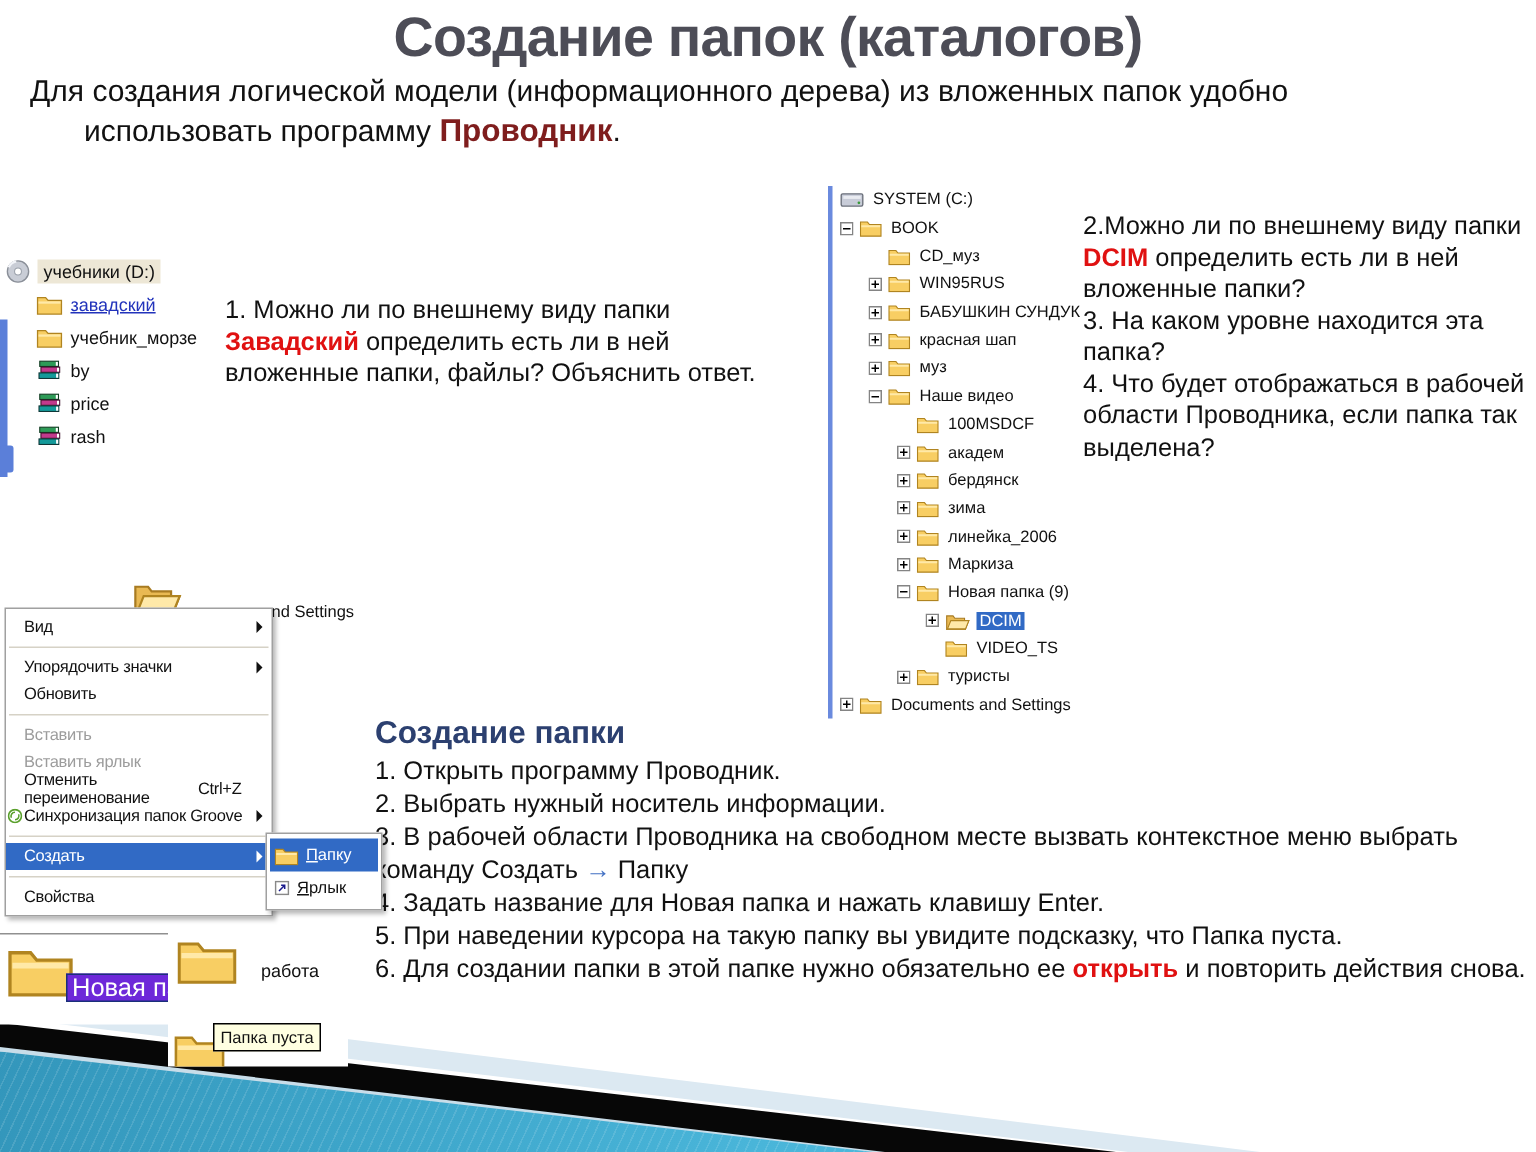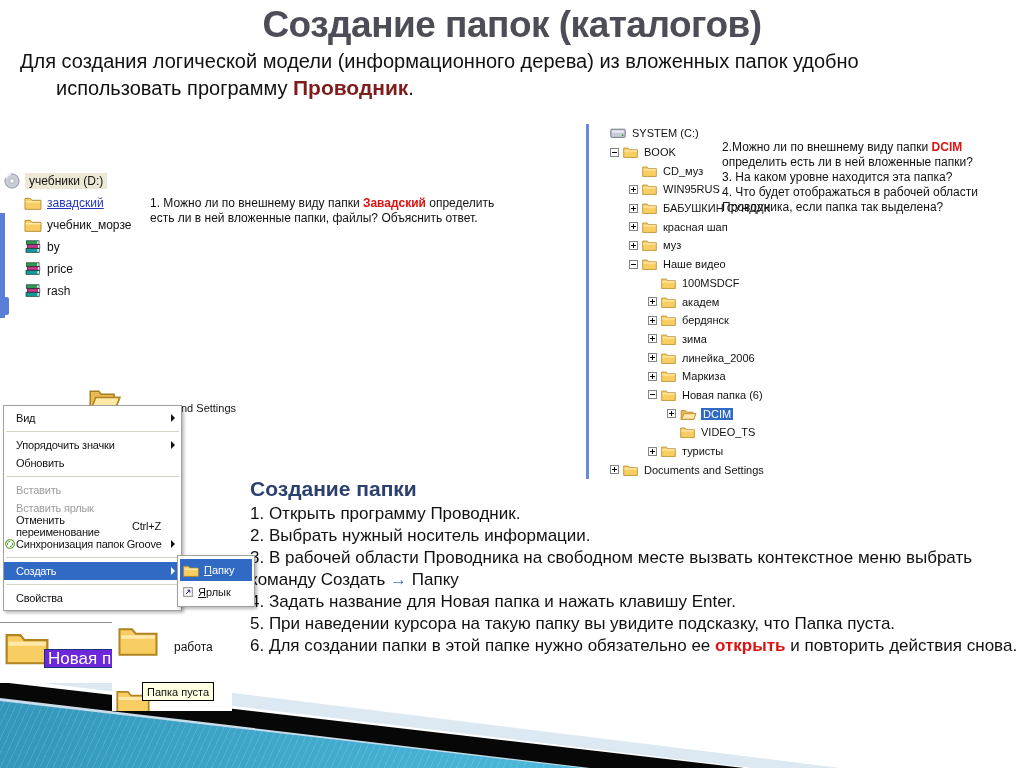--- a/index.html
+++ b/index.html
@@ -9,36 +9,36 @@
   }
   .abs{position:absolute;}
 
   
   .title{top:4px;left:0;width:1024px;text-align:center;font-size:37px;font-weight:bold;
          color:#4d4d57;letter-spacing:-0.5px;z-index:2;}
   .intro{top:48px;left:20px;width:920px;font-size:20px;line-height:1.32;
          padding-left:36px;text-indent:-36px;margin:0;z-index:2;}
   .blue-bold{color:#7f1d1d;font-weight:bold;font-size:21px;}
   .red{color:#e01111;font-weight:bold;}
-  .q{font-size:12px;line-height:1.24;margin:0;z-index:2;}
+  .q{font-size:17px;line-height:1.24;margin:0;z-index:2;}
   #q1{top:196px;left:150px;width:354px;}
   #qr{top:140px;left:722px;width:296px;}
   #qr p{margin:0;}
 
   
   .vstrip{left:0;top:213px;width:5px;height:105px;background:#5b7fd9;z-index:1;}
   .vchip{left:0;top:297px;width:9px;height:18px;background:#5b7fd9;border-radius:2px;z-index:1;}
   #left-tree{left:2px;top:170px;z-index:2;}
   .lrow{display:flex;align-items:center;height:22px;font-size:12px;white-space:nowrap;}
   .lrow .ticon{display:inline-flex;margin-right:5px;}
   .hl-beige{background:#ede7d6;padding:1px 4px;}
   .link{color:#2233bb;text-decoration:underline;}
 
   
-  #right-tree{left:552px;top:124px;border-left:3px solid #6a8ade;padding-left:18px;z-index:2;margin-left:34px;}
+  #right-tree{left:552px;top:124px;border-left:3px solid #6a8ade;padding-left:2px;z-index:2;}
   .rrow{display:flex;align-items:center;height:18.7px;font-size:11px;white-space:nowrap;}
   .rrow .box{display:inline-flex;width:13px;flex:0 0 13px;}
   .rrow .ticon{display:inline-flex;margin-right:4px;}
   .rrow .lbl{padding:0 2px;}
   .rrow .lbl.sel{background:#316ac5;color:#fff;}
 
   
   #bg-folder{left:86px;top:386px;z-index:5;}
   #bg-settings{left:181px;top:402px;font-size:11px;z-index:4;}
   #ctx-menu{left:3px;top:405px;width:177px;background:#fff;border:1px solid #a0a0a0;
@@ -389,21 +389,21 @@
           <rect x="0.5" y="0.5" width="8" height="8" fill="#fff" stroke="#848484"></rect>
           <line x1="2" y1="4.5" x2="7" y2="4.5" stroke="#000"></line>
         </svg>
       </span>
       <span class="ticon">
         <svg width="15" height="12" viewBox="0 0 16 13">
           <path d="M0.6 2.2 L5.6 2.2 L7.1 4 L15.4 4 L15.4 12.4 L0.6 12.4 Z" fill="#F8CE63" stroke="#B08420" stroke-width="0.8"></path>
           <path d="M1.2 4.6 H14.8 V6 H1.2 Z" fill="#FFE9A8"></path>
         </svg>
       </span>
-      <span class="lbl">Новая папка (6)</span>
+      <span class="lbl">Новая папка (9)</span>
     </div>
     <div class="rrow" style="padding-left: 60px;">
       <span class="box">
         <svg width="9" height="9" viewBox="0 0 9 9">
           <rect x="0.5" y="0.5" width="8" height="8" fill="#fff" stroke="#848484"></rect>
           <line x1="2" y1="4.5" x2="7" y2="4.5" stroke="#000"></line>
           <line x1="4.5" y1="2" x2="4.5" y2="7" stroke="#000"></line>
         </svg>
       </span>
       <span class="ticon">

